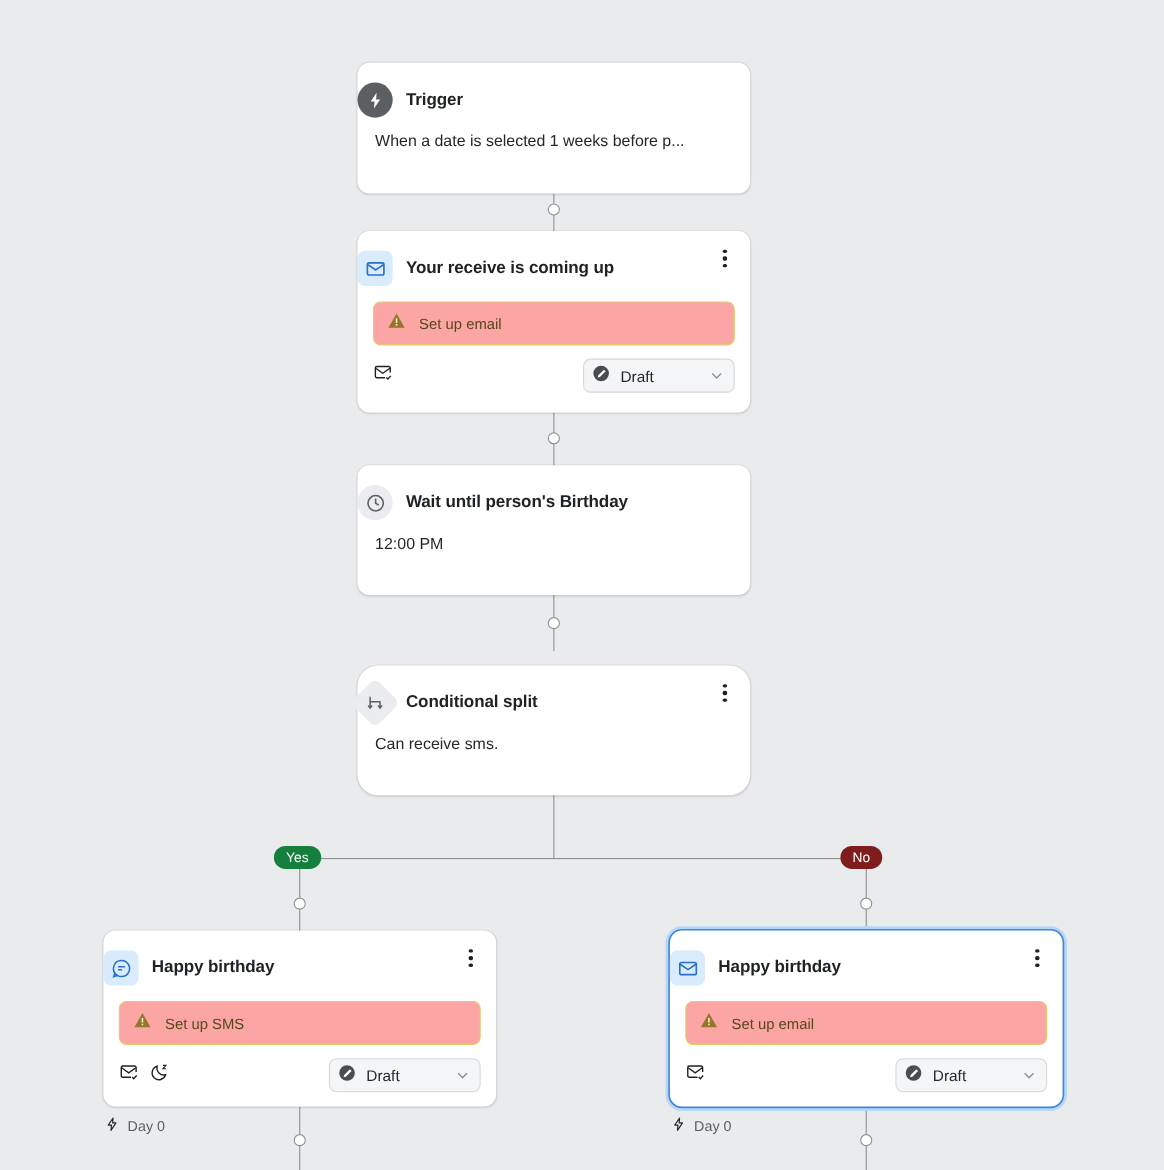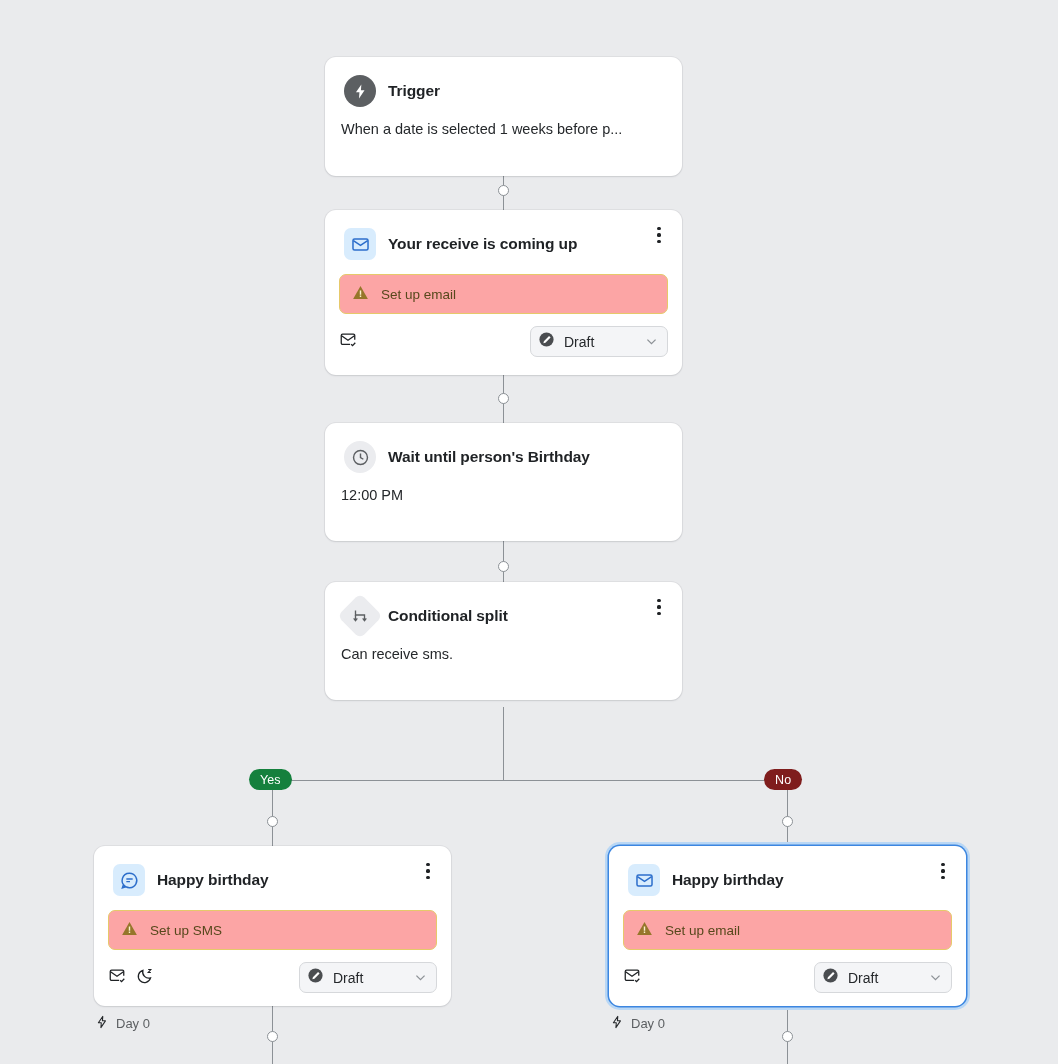--- a/index.html
+++ b/index.html
@@ -63,21 +63,21 @@
     border-radius: 11px;
     box-shadow: 0 1px 2px rgba(22,29,37,.10), 0 0 0 1px rgba(22,29,37,.05);
   }
   .card.selected {
     box-shadow: 0 0 0 1.5px #3c86e0, 0 0 0 4px #b9d7f5;
   }
 
   .card-head {
     display: flex;
     align-items: center;
-    padding: 18px 16px 0 19px;
+    padding: 18px 16px 0 0;
     position: relative;
   }
   .card-title {
     font-size: 15.5px;
     font-weight: bold;
     color: #1f2225;
     margin-left: 12px;
     letter-spacing: -.1px;
   }
   .card-body {
@@ -272,21 +272,21 @@
         <svg width="19" height="19" viewBox="0 0 24 24" fill="none" stroke="#5c5f62" stroke-width="1.8">
           <circle cx="12" cy="12" r="8.8"></circle>
           <path d="M12 6.8V12l3.6 2.2"></path>
         </svg>
       </div>
       <div class="card-title">Wait until person's Birthday</div>
     </div>
     <div class="card-body">12:00 PM</div>
   </div>
 
-  <div class="card" style="left:325px; top:582px; width:357px; height:118px;">
+  <div class="card" style="left:325px; top:605px; width:357px; height:118px;border-radius:19px;">
     <div class="card-head">
       <div class="icon-wrap ic-diamond">
         <svg width="18" height="18" viewBox="0 0 24 24" fill="none" stroke="#5c5f62" stroke-width="1.8">
           <path d="M6 4.5v6.2h12v6.8"></path>
           <path d="M6 10.7v6.8"></path>
           <path d="M3.6 15.2 6 18.2l2.4-3"></path>
           <path d="M15.6 15.2 18 18.2l2.4-3"></path>
         </svg>
       </div>
       <div class="card-title">Conditional split</div>

